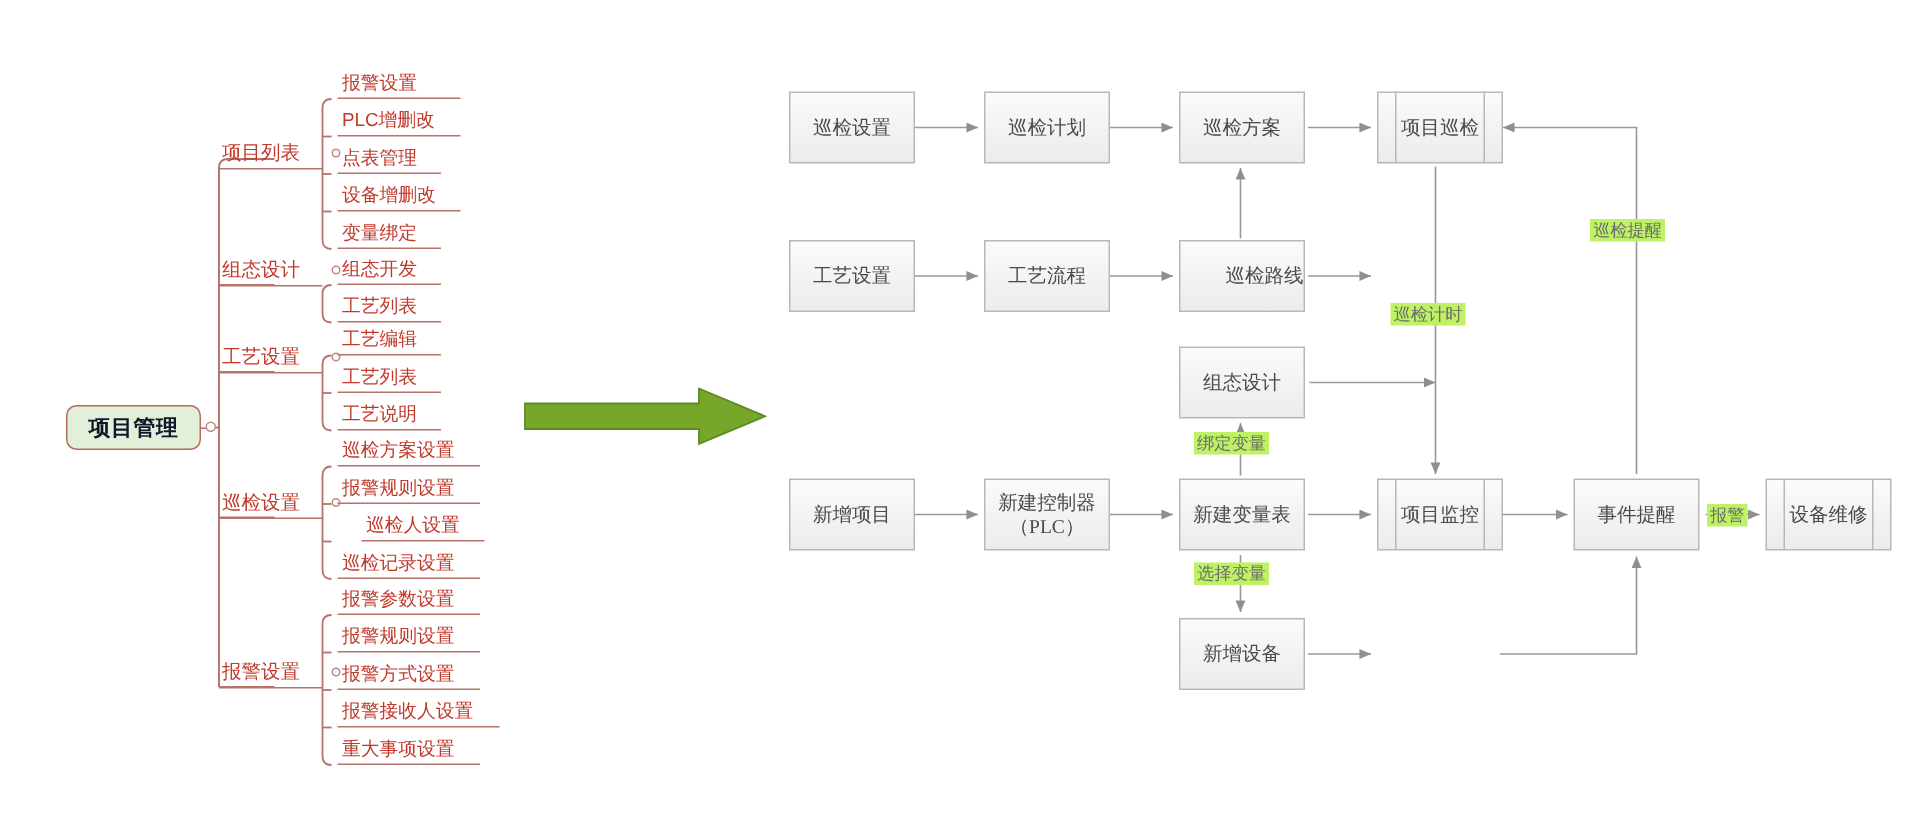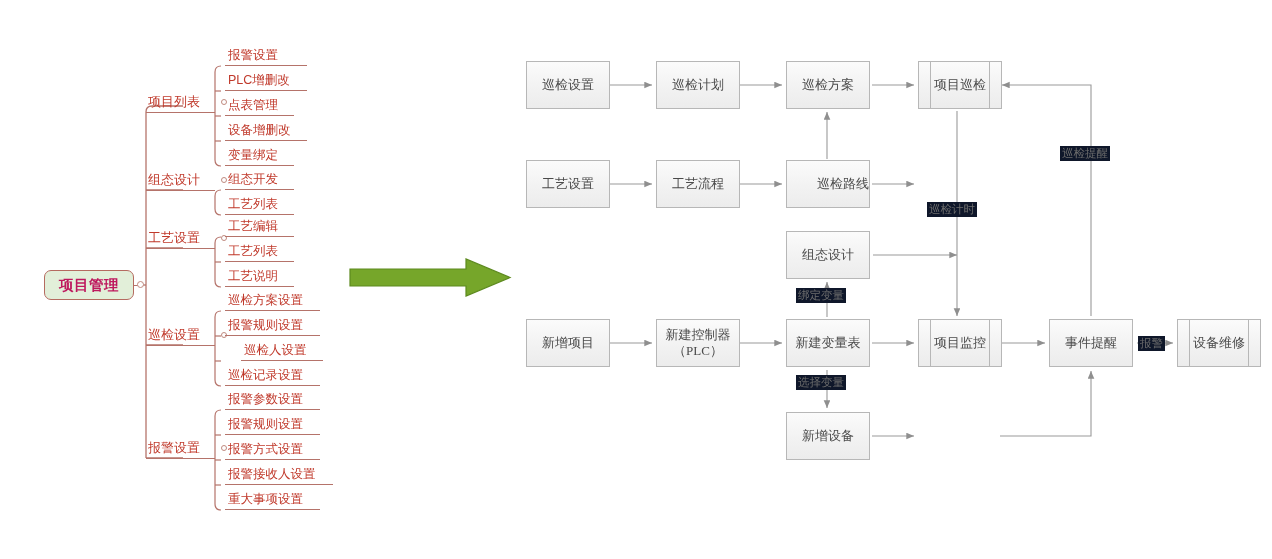--- a/index.html
+++ b/index.html
@@ -14,21 +14,21 @@
   
   #mindmap{position:absolute;left:0;top:0;width:510px;height:559px;}
   .mm-root{
     position:absolute;left:44px;top:270px;
     width:90px;height:30px;
     box-sizing:border-box;
     background:#e2efd9;
     border:1.6px solid #b56b60;
     border-radius:7px;
     display:flex;align-items:center;justify-content:center;
-    color:#be185d;font-weight:bold;font-size:14.5px;
+    color:#0f172a;font-weight:bold;font-size:14.5px;
     letter-spacing:.5px;
   }
   .mm-root-dot{
     position:absolute;left:137px;top:281px;width:7px;height:7px;
     border:1px solid #c08a80;border-radius:50%;background:#fff;
     box-sizing:border-box;
   }
   .mm-root-stub{
     position:absolute;left:134px;top:284.5px;width:5px;height:1.3px;background:#b5736a;
   }
@@ -71,21 +71,21 @@
   .fl-box.proc{ }
   .fl-box.predef::before,
   .fl-box.predef::after{
     content:"";position:absolute;top:0;bottom:0;width:0;border-left:1px solid #b7b7b7;
   }
   .fl-box.predef::before{left:11px;}
   .fl-box.predef::after{right:11px;}
   .fl-label{
     position:absolute;color:#6c6c6c;font-size:11.5px;white-space:nowrap;
     font-family:Liberation Serif, serif;
-    background:#0f172a;padding:0 2px;
+    background:#bef264;padding:0 2px;
   }
   #fl-lines{position:absolute;left:0;top:0;width:772px;height:559px;}
 </style>
 </head>
 <body>
 
 <div id="stage">
 
   <div id="mindmap">
 

